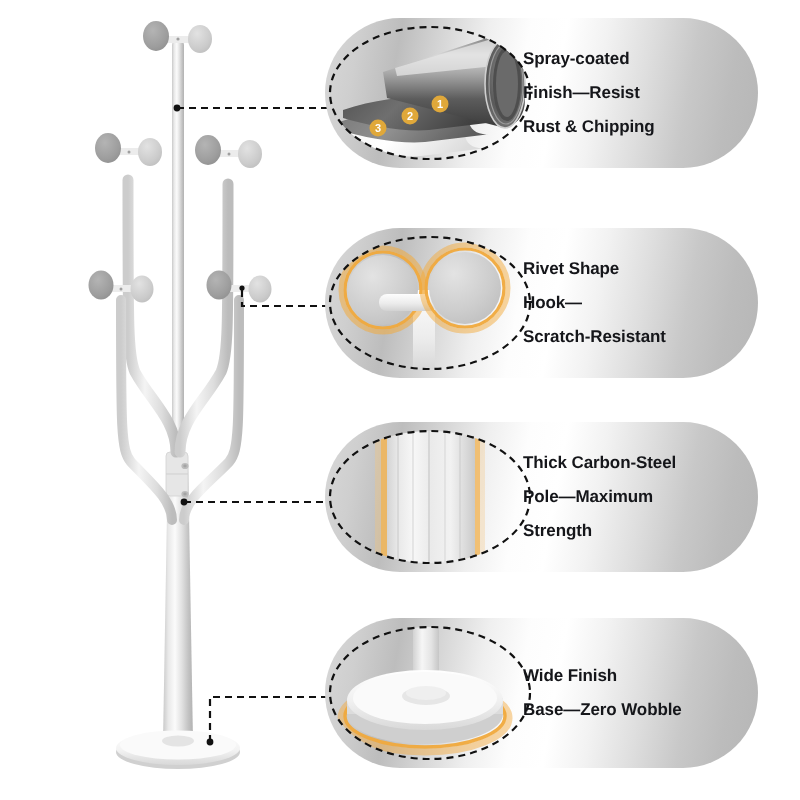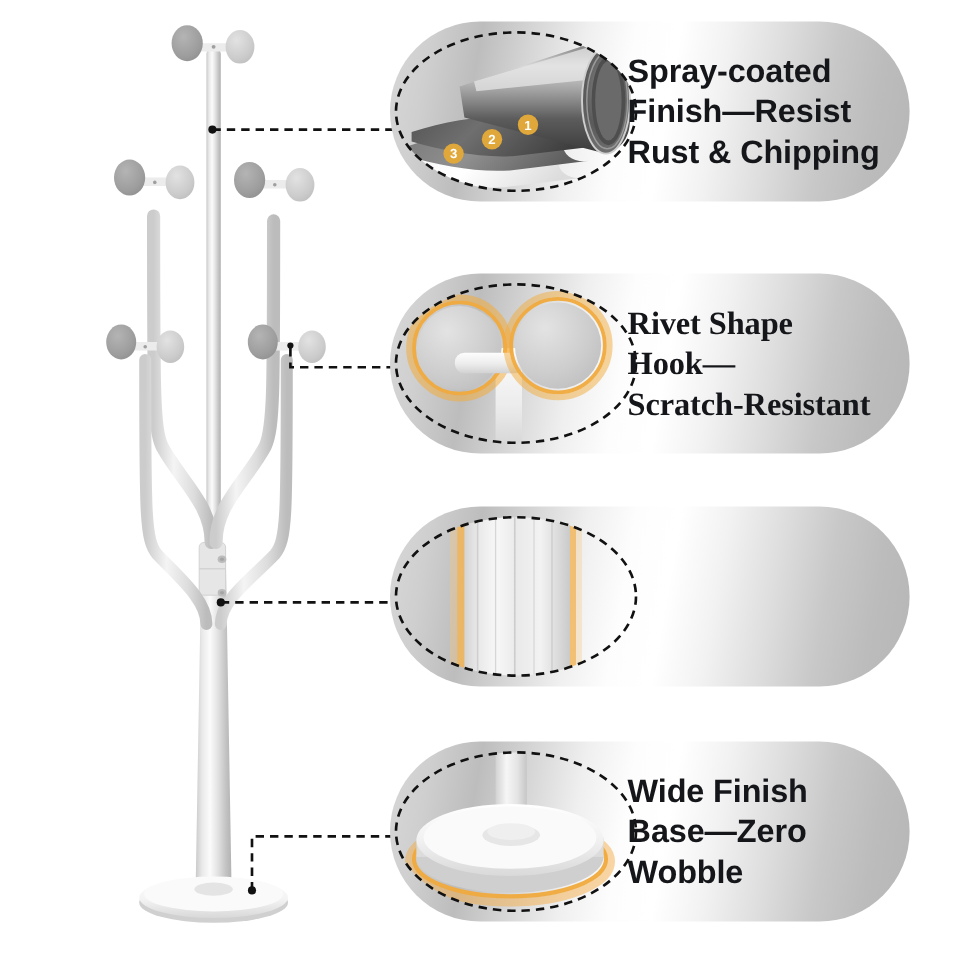--- a/index.html
+++ b/index.html
@@ -43,31 +43,31 @@
         #efefef 36%,
         #fdfdfd 45%,
         #ffffff 53%,
         #f2f2f2 62%,
         #dedede 72%,
         #c8c8c8 82%,
         #bcbcbc 91%,
         #b6b6b6 100%);
   }
   #callout-1 { top: 18px; }
-  #callout-2 { top: 228px; font-family: Liberation Serif, serif; }
+  #callout-2 { top: 228px; }
   #callout-3 { top: 422px; }
   #callout-4 { top: 618px; }
 
   .callout-text {
     position: absolute;
     left: 198px;
     top: 50%;
     transform: translateY(-50%);
     color: #15161a;
-    font-size: 27px;
+    font-size: 17px;
     font-weight: 700;
     line-height: 34px;
     letter-spacing: -0.1px;
     white-space: pre-line;
     text-rendering: geometricPrecision;
   }
   .detail-svg {
     position: absolute;
     left: 0;
     top: 0;
@@ -349,20 +349,23 @@
 
         <line x1="73" y1="0" x2="73" y2="150" stroke="#cfcfcf" stroke-width="1.3"></line>
         <line x1="88" y1="0" x2="88" y2="150" stroke="#d6d6d6" stroke-width="1.1"></line>
         <line x1="104" y1="0" x2="104" y2="150" stroke="#cdcdcd" stroke-width="1.4"></line>
         <line x1="120" y1="0" x2="120" y2="150" stroke="#d8d8d8" stroke-width="1.1"></line>
         <line x1="135" y1="0" x2="135" y2="150" stroke="#cfcfcf" stroke-width="1.3"></line>
       </g>
 
       <ellipse cx="105" cy="75" rx="100" ry="66" fill="none" stroke="#111111" stroke-width="2.2" stroke-dasharray="7 5"></ellipse>
     </svg>
+    <div class="callout-text">Thick Carbon-Steel
+Pole—Maximum
+Strength</div>
   </div>
 
   <div class="callout" id="callout-4">
     <svg class="detail-svg" viewBox="0 0 433 150">
       <defs>
         <linearGradient id="basePlate" x1="0" y1="0" x2="0" y2="1">
           <stop offset="0%" stop-color="#ffffff"></stop>
           <stop offset="50%" stop-color="#f1f1f1"></stop>
           <stop offset="100%" stop-color="#d9d9d9"></stop>
         </linearGradient>

